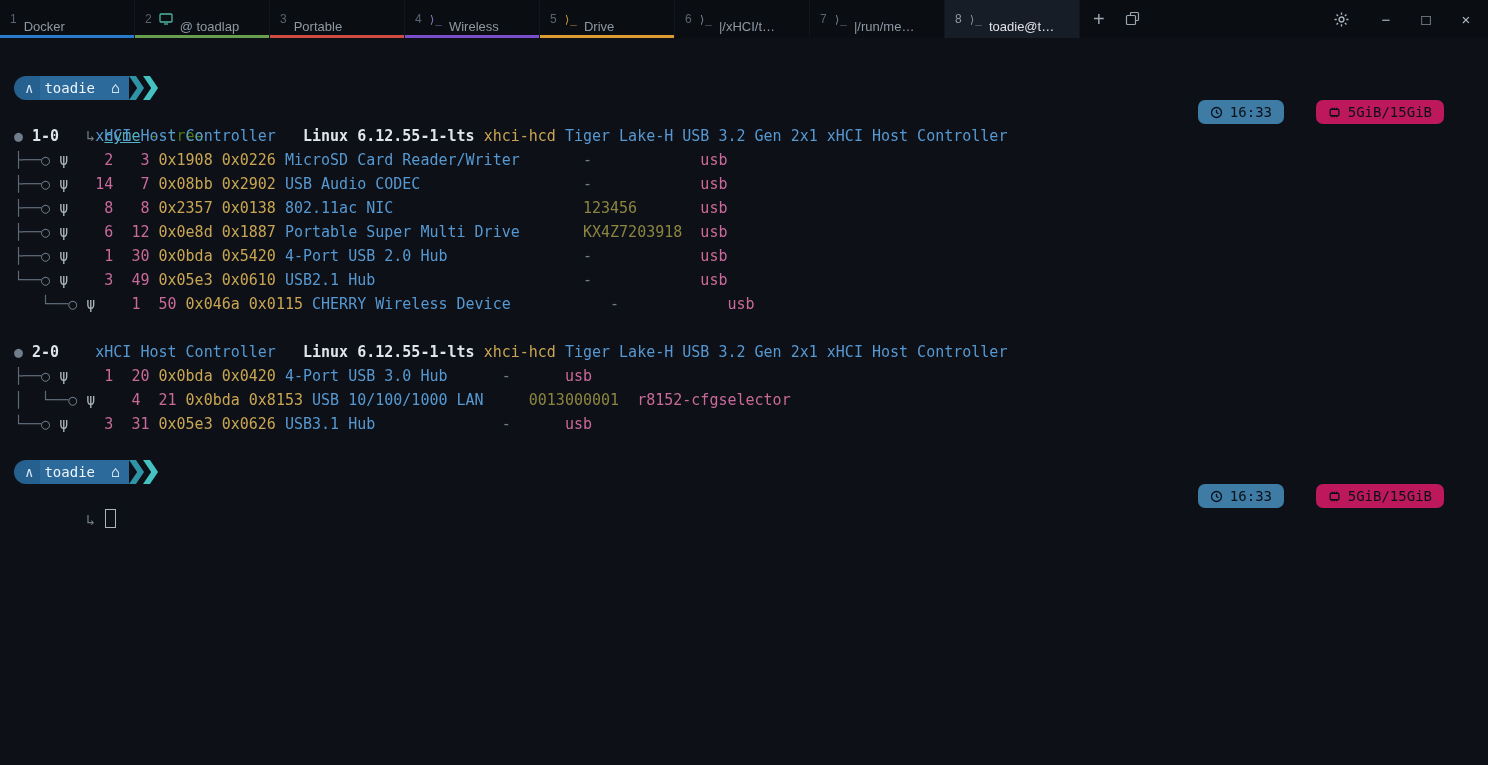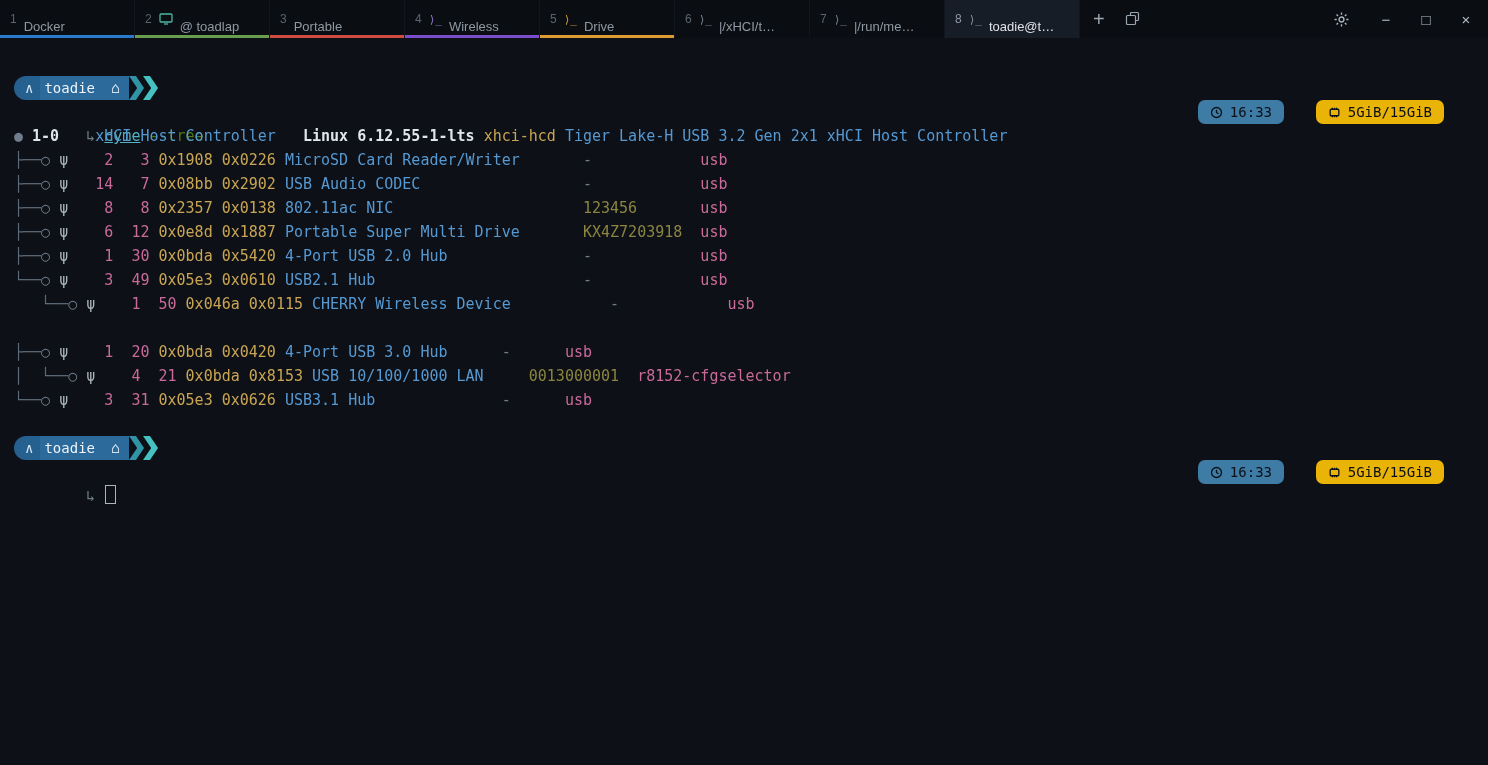--- a/index.html
+++ b/index.html
@@ -70,21 +70,21 @@
   .p-chev1{background:#2f95a6;margin-left:0;}
   .p-chev2{background:#46c1c2;}
 
   
   .pill{
     position:absolute;top:0;height:24px;box-sizing:border-box;
     display:flex;align-items:center;gap:7px;padding:0 12px;
     border-radius:7px;font-size:14px;color:#0b1016;
   }
   .pill-time{right:190px;background:#3e7ca6;}
-  .pill-mem{right:30px;background:#eab308;}
+  .pill-mem{right:30px;background:#be185d;}
   .pill svg{flex:0 0 auto;}
 
   .cursor{
     display:inline-block;width:9px;height:17px;
     border:1.2px solid #a9b6c2;vertical-align:-3px;margin-left:1px;
   }
 </style>
 </head>
 <body>
 
@@ -200,20 +200,21 @@
     <div id="term-output">
         <div class="line"><span class="c-g">● </span><span class="c-bw">1-0</span><span class="c-w">    </span><span class="c-b">xHCI Host Controller</span><span class="c-w">   </span><span class="c-bw">Linux 6.12.55-1-lts</span><span class="c-w"> </span><span class="c-y">xhci-hcd</span><span class="c-b"> Tiger Lake-H USB 3.2 Gen 2x1 xHCI Host Controller</span></div>
         <div class="line"><span class="c-tree">├──</span><span class="c-g">○</span><span class="c-w"> </span><span class="c-ic">ψ</span><span class="c-w"> </span><span class="c-p">   2</span><span class="c-p">   3</span><span class="c-w"> </span><span class="c-y">0x1908</span><span class="c-w"> </span><span class="c-y">0x0226</span><span class="c-w"> </span><span class="c-b">MicroSD Card Reader/Writer       </span><span class="c-g">-            </span><span class="c-p">usb</span></div>
         <div class="line"><span class="c-tree">├──</span><span class="c-g">○</span><span class="c-w"> </span><span class="c-ic">ψ</span><span class="c-w"> </span><span class="c-p">  14</span><span class="c-p">   7</span><span class="c-w"> </span><span class="c-y">0x08bb</span><span class="c-w"> </span><span class="c-y">0x2902</span><span class="c-w"> </span><span class="c-b">USB Audio CODEC                  </span><span class="c-g">-            </span><span class="c-p">usb</span></div>
         <div class="line"><span class="c-tree">├──</span><span class="c-g">○</span><span class="c-w"> </span><span class="c-ic">ψ</span><span class="c-w"> </span><span class="c-p">   8</span><span class="c-p">   8</span><span class="c-w"> </span><span class="c-y">0x2357</span><span class="c-w"> </span><span class="c-y">0x0138</span><span class="c-w"> </span><span class="c-b">802.11ac NIC                     </span><span class="c-o">123456       </span><span class="c-p">usb</span></div>
         <div class="line"><span class="c-tree">├──</span><span class="c-g">○</span><span class="c-w"> </span><span class="c-ic">ψ</span><span class="c-w"> </span><span class="c-p">   6</span><span class="c-p">  12</span><span class="c-w"> </span><span class="c-y">0x0e8d</span><span class="c-w"> </span><span class="c-y">0x1887</span><span class="c-w"> </span><span class="c-b">Portable Super Multi Drive       </span><span class="c-o">KX4Z7203918  </span><span class="c-p">usb</span></div>
         <div class="line"><span class="c-tree">├──</span><span class="c-g">○</span><span class="c-w"> </span><span class="c-ic">ψ</span><span class="c-w"> </span><span class="c-p">   1</span><span class="c-p">  30</span><span class="c-w"> </span><span class="c-y">0x0bda</span><span class="c-w"> </span><span class="c-y">0x5420</span><span class="c-w"> </span><span class="c-b">4-Port USB 2.0 Hub               </span><span class="c-g">-            </span><span class="c-p">usb</span></div>
         <div class="line"><span class="c-tree">└──</span><span class="c-g">○</span><span class="c-w"> </span><span class="c-ic">ψ</span><span class="c-w"> </span><span class="c-p">   3</span><span class="c-p">  49</span><span class="c-w"> </span><span class="c-y">0x05e3</span><span class="c-w"> </span><span class="c-y">0x0610</span><span class="c-w"> </span><span class="c-b">USB2.1 Hub                       </span><span class="c-g">-            </span><span class="c-p">usb</span></div>
         <div class="line"><span class="c-tree">   └──</span><span class="c-g">○</span><span class="c-w"> </span><span class="c-ic">ψ</span><span class="c-w"> </span><span class="c-p">   1</span><span class="c-p">  50</span><span class="c-w"> </span><span class="c-y">0x046a</span><span class="c-w"> </span><span class="c-y">0x0115</span><span class="c-w"> </span><span class="c-b">CHERRY Wireless Device           </span><span class="c-g">-            </span><span class="c-p">usb</span></div>
         <div class="line">&nbsp;</div>
+        <div class="line"><span class="c-g">● </span><span class="c-bw">2-0</span><span class="c-w">    </span><span class="c-b">xHCI Host Controller</span><span class="c-w">   </span><span class="c-bw">Linux 6.12.55-1-lts</span><span class="c-w"> </span><span class="c-y">xhci-hcd</span><span class="c-b"> Tiger Lake-H USB 3.2 Gen 2x1 xHCI Host Controller</span></div>
         <div class="line"><span class="c-tree">├──</span><span class="c-g">○</span><span class="c-w"> </span><span class="c-ic">ψ</span><span class="c-w"> </span><span class="c-p">   1</span><span class="c-p">  20</span><span class="c-w"> </span><span class="c-y">0x0bda</span><span class="c-w"> </span><span class="c-y">0x0420</span><span class="c-w"> </span><span class="c-b">4-Port USB 3.0 Hub      </span><span class="c-g">-      </span><span class="c-p">usb</span></div>
         <div class="line"><span class="c-tree">│  └──</span><span class="c-g">○</span><span class="c-w"> </span><span class="c-ic">ψ</span><span class="c-w"> </span><span class="c-p">   4</span><span class="c-p">  21</span><span class="c-w"> </span><span class="c-y">0x0bda</span><span class="c-w"> </span><span class="c-y">0x8153</span><span class="c-w"> </span><span class="c-b">USB 10/100/1000 LAN     </span><span class="c-o">0013000001  </span><span class="c-p">r8152-cfgselector</span></div>
         <div class="line"><span class="c-tree">└──</span><span class="c-g">○</span><span class="c-w"> </span><span class="c-ic">ψ</span><span class="c-w"> </span><span class="c-p">   3</span><span class="c-p">  31</span><span class="c-w"> </span><span class="c-y">0x05e3</span><span class="c-w"> </span><span class="c-y">0x0626</span><span class="c-w"> </span><span class="c-b">USB3.1 Hub              </span><span class="c-g">-      </span><span class="c-p">usb</span></div>
         <div class="line">&nbsp;</div>
       </div>
 
     <div class="prompt-row">
       <span class="powerline">
         <span class="p-seg p-cap">∧</span>
         <span class="p-seg p-user">toadie</span>

